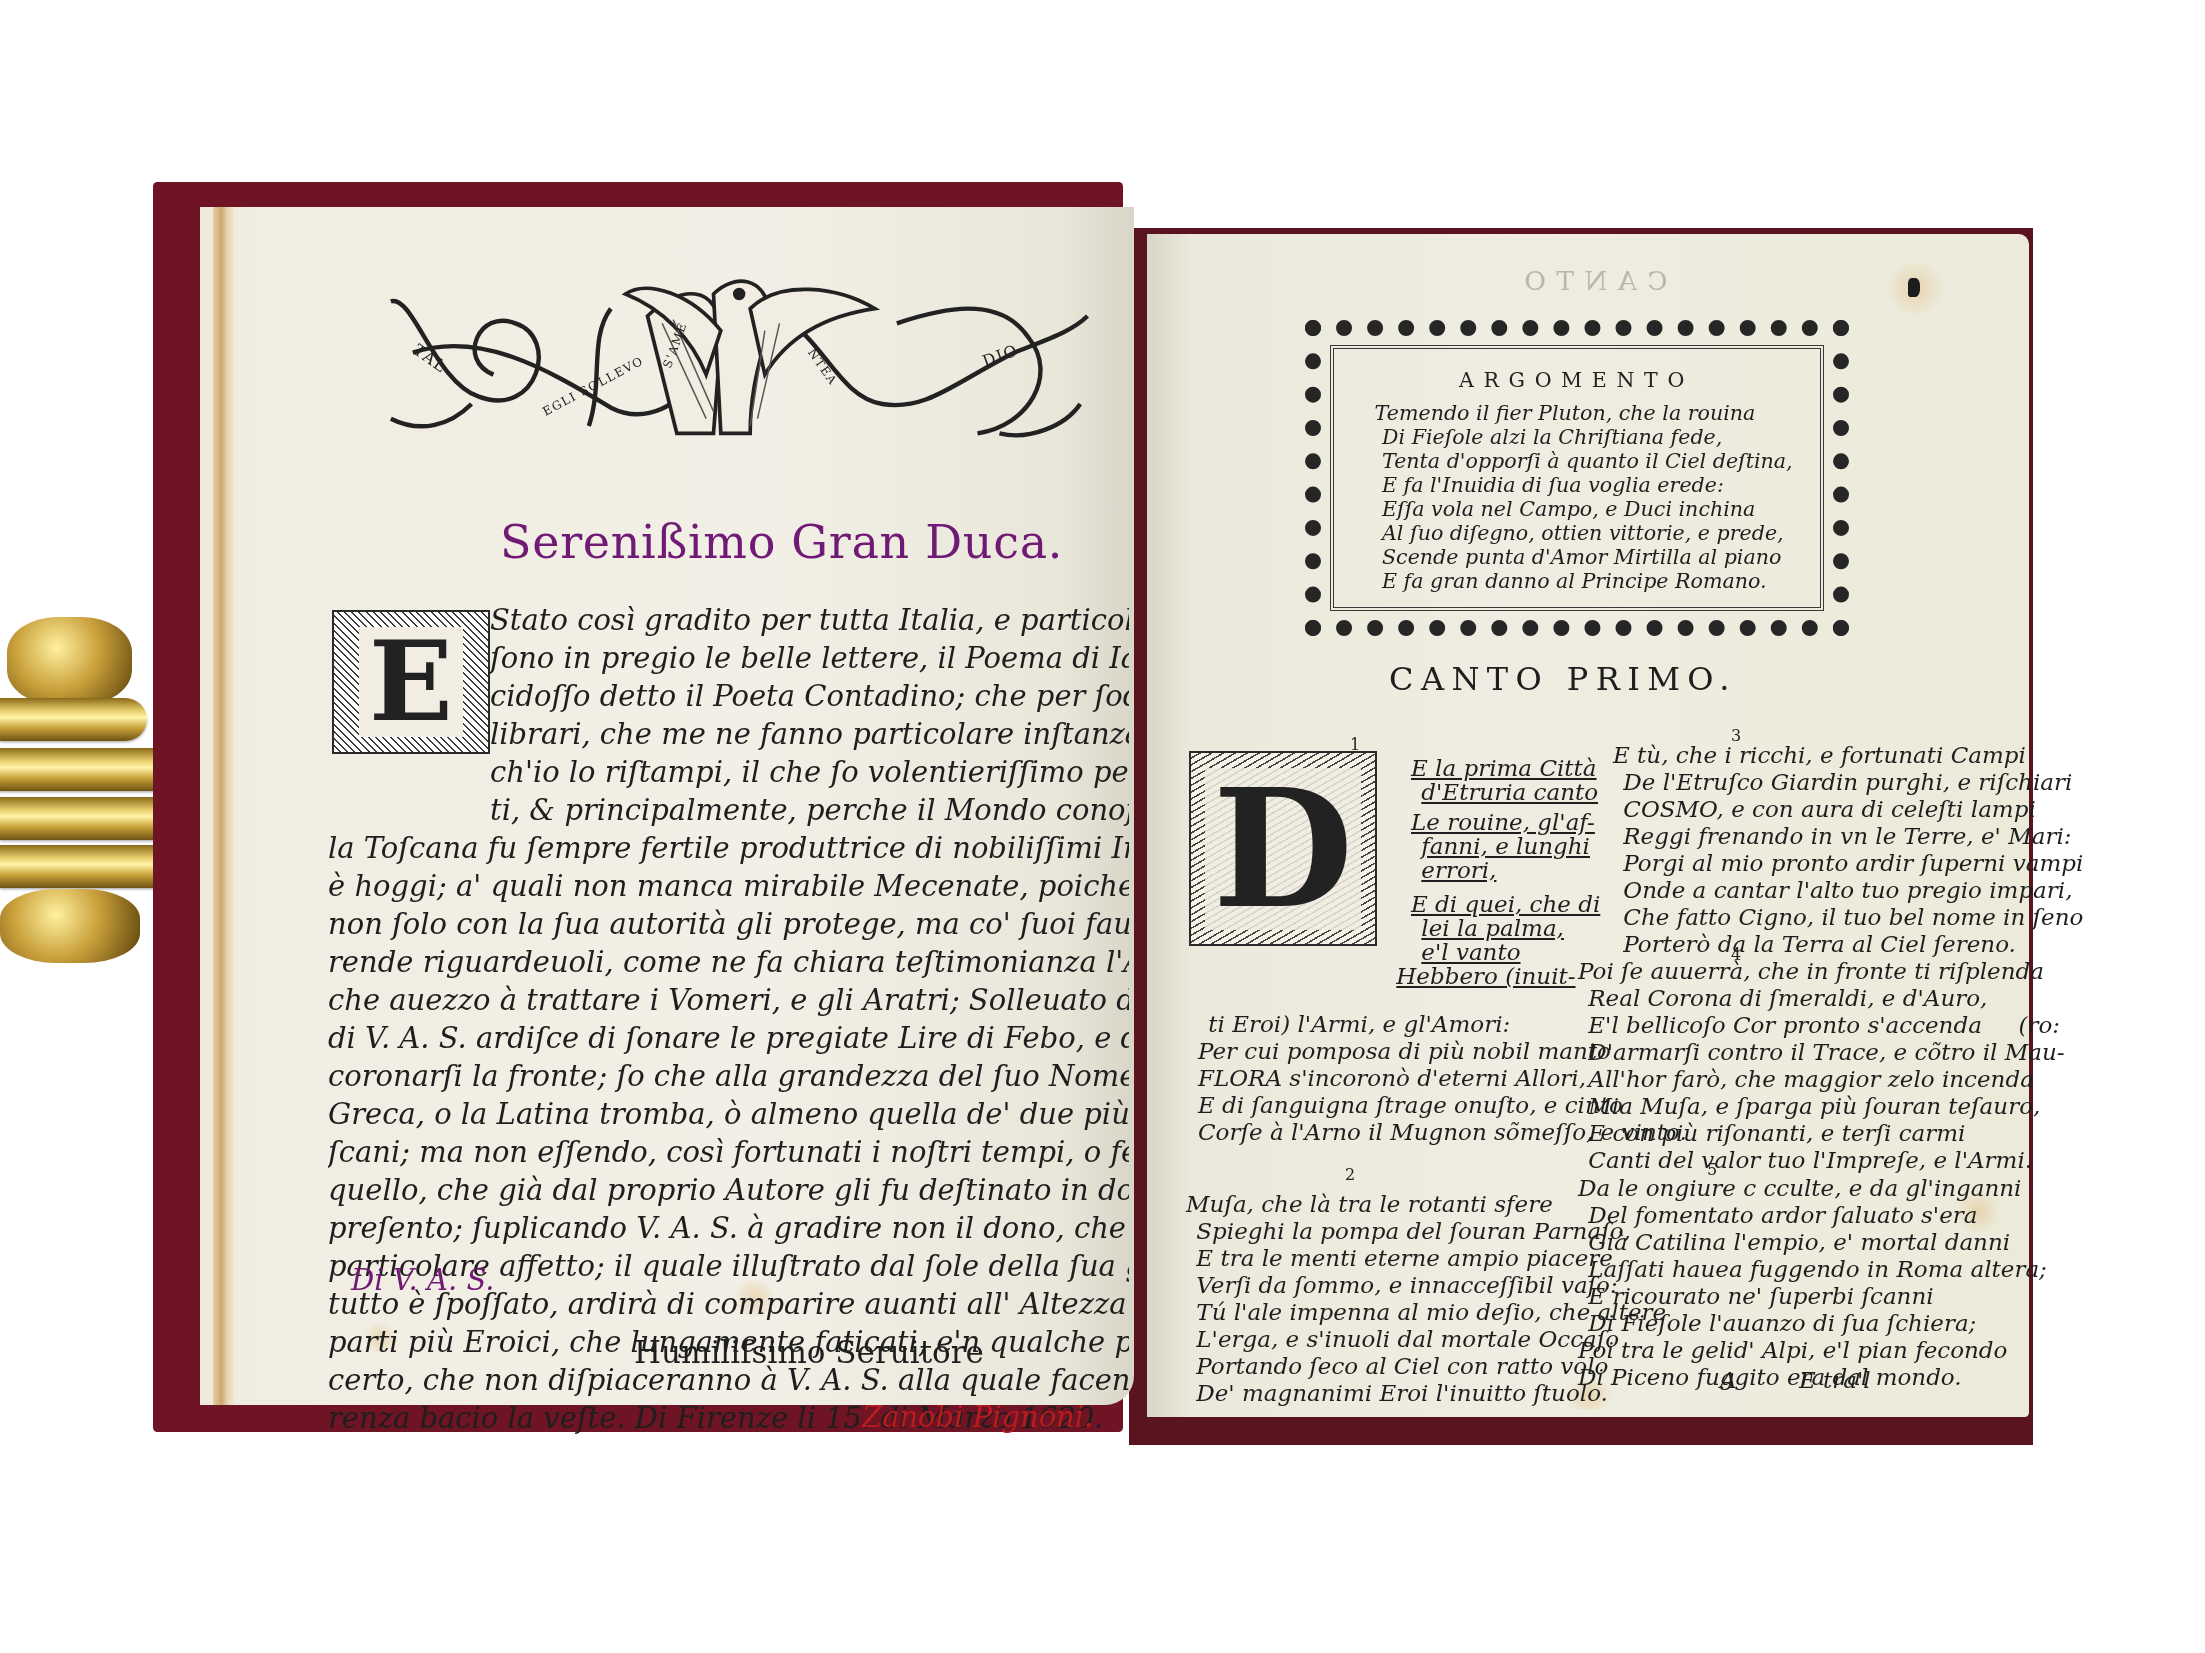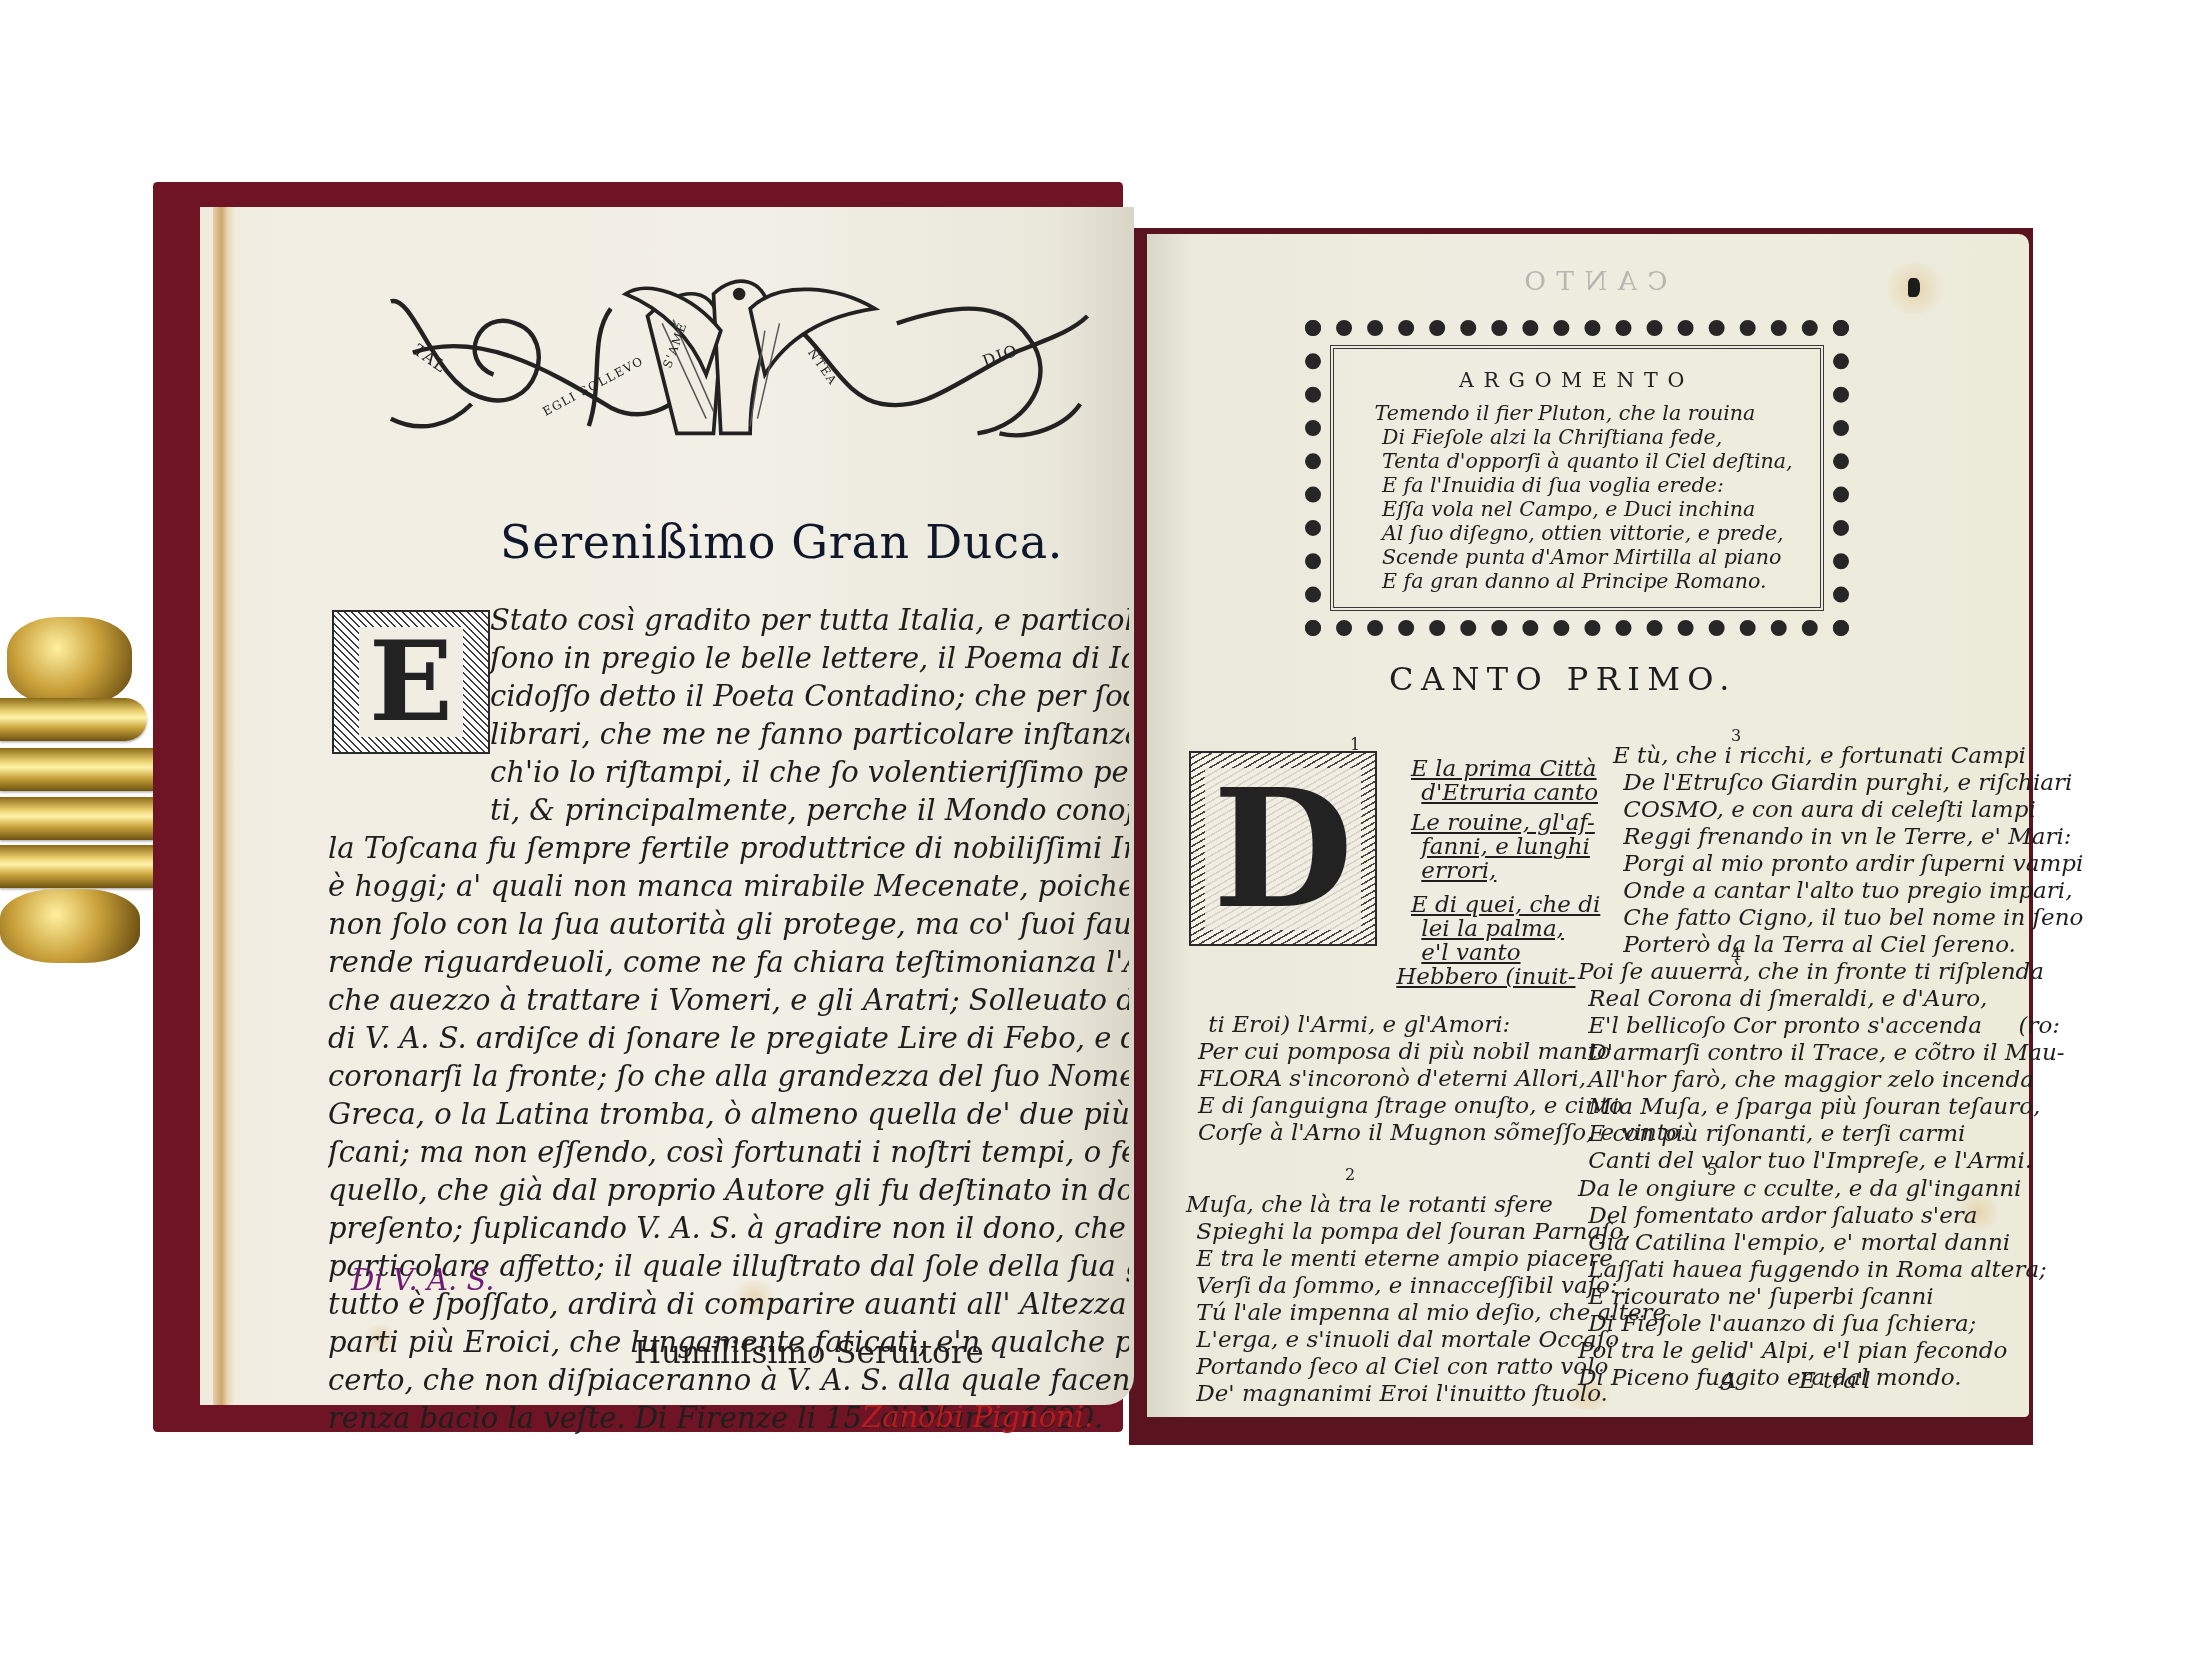--- a/index.html
+++ b/index.html
@@ -9,21 +9,21 @@
   .page-left{position:absolute;left:200px;top:207px;width:934px;height:1198px;background:linear-gradient(90deg,#efeadb 0%,#f1ede2 6%,#f2efe6 60%,#e9e6da 92%,#d9d6c8 100%);border-radius:0 0 29px 0;}
   .page-left .fold{position:absolute;left:13.2px;top:0;width:20.6px;height:100%;background:linear-gradient(90deg,#e2c9a0,#c99b5c 40%,#e6d2ad 70%,#efe6d2);opacity:.85;}
   .page-right{position:absolute;left:1147px;top:234px;width:882px;height:1183px;background:linear-gradient(90deg,#d8d6c6 0%,#ebe9db 5%,#efede1 40%,#ecead9 100%);border-radius:0 10.3px 4.4px 0;}
   .stain{position:absolute;border-radius:50%;background:radial-gradient(circle,#e2c18a 0%,rgba(226,193,138,0) 70%);opacity:.55;}
 
   
   .headpiece{position:absolute;left:368px;top:250px;width:735px;height:198px;}
   .headpiece svg{width:100%;height:100%;}
   .banner-word{position:absolute;font-size:16px;letter-spacing:1.5px;color:#222;font-family:"DejaVu Serif",serif;}
 
-  .dedic-title{position:absolute;left:500px;top:515px;font-size:46px;color:#0f172a;font-family:"DejaVu Serif",serif;letter-spacing:0.7px;}
+  .dedic-title{position:absolute;left:500px;top:515px;font-size:46px;color:#701a75;font-family:"DejaVu Serif",serif;letter-spacing:0.7px;}
   .body-left{position:absolute;left:328px;top:601px;width:801px;font-style:italic;font-size:29px;line-height:38px;color:#1e1e1e;font-family:"DejaVu Serif",serif;}
   .body-left .line{display:block;white-space:nowrap;overflow:hidden;text-align:justify;}
   .body-left .indent{padding-left:162px;}
   .initial-E{position:absolute;left:332px;top:610px;width:154px;height:140px;border:2.9px solid #2a2a2a;background:repeating-linear-gradient(45deg,#fff 0 3.7px,#3a3a3a 3.7px 5.1px);display:flex;align-items:center;justify-content:center;}
   .initial-E span{background:#f1ede2;font-size:110px;font-weight:bold;color:#222;line-height:110px;padding:0 10.3px;font-family:"DejaVu Serif",serif;}
   .closing{position:absolute;font-style:italic;font-size:29px;color:#701a75;font-family:"DejaVu Serif",serif;}
   .servitore{position:absolute;left:634px;top:1334px;font-size:31px;color:#1e1e1e;font-family:"DejaVu Serif",serif;}
   .signature{position:absolute;left:862px;top:1400px;font-style:italic;font-size:29px;color:#b91c1c;font-family:"DejaVu Serif",serif;}
 
   

